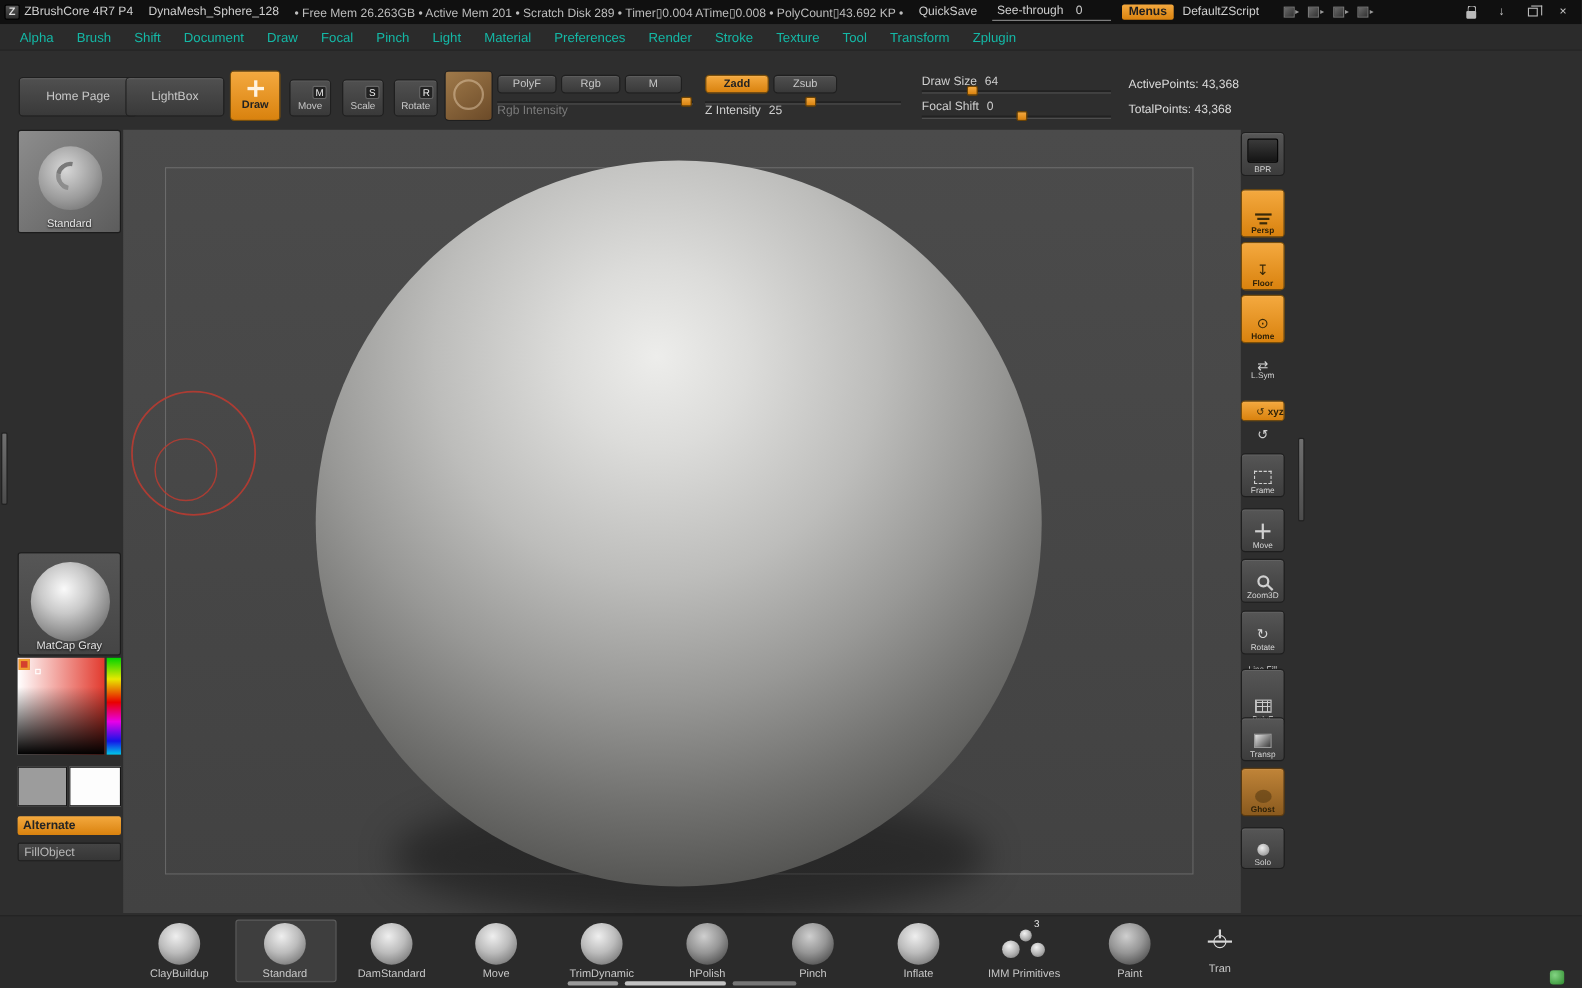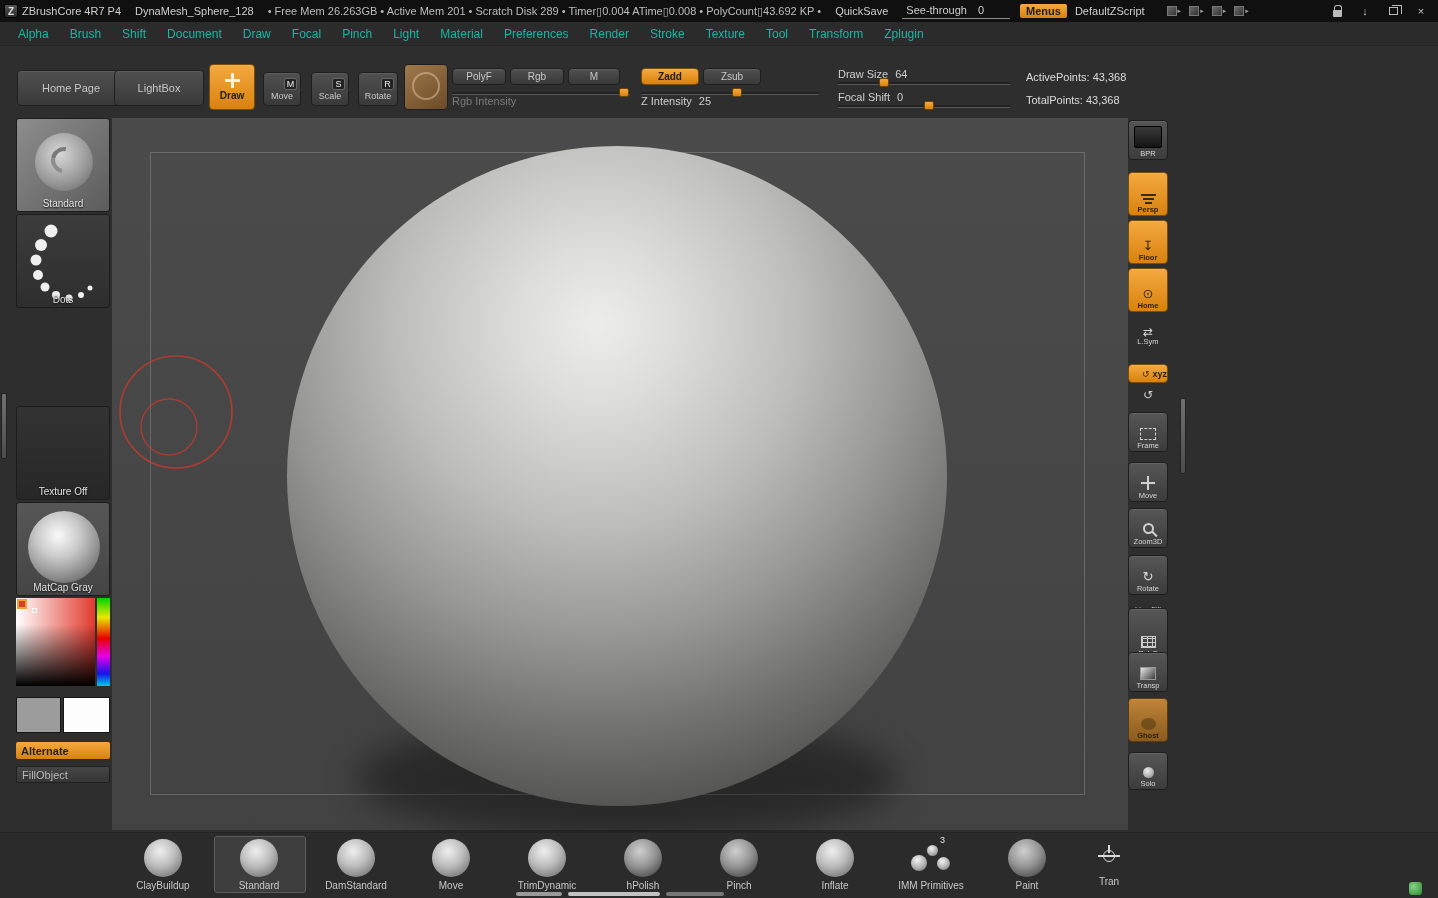--- a/index.html
+++ b/index.html
@@ -242,41 +242,22 @@
   <div class="points-text" style="left:1026px;top:48px">TotalPoints: 43,368</div>
 </div>
 
 <div id="left-panel">
   <div class="thumb thumb-brush" style="top:2px;height:94px">
     <span class="swirl"></span>
     <span class="swirl-curl"></span>
     <span class="tlabel">Standard</span>
   </div>
 
-  <div class="thumb thumb-stroke" style="top:98px;height:94px">
-    <svg width="94" height="94">
-      <g fill="#efefef">
-        <circle cx="34" cy="16" r="6.5"></circle>
-          <circle cx="24" cy="30" r="6"></circle>
-          <circle cx="19" cy="45" r="5.5"></circle>
-        <circle cx="21" cy="60" r="5"></circle>
-          <circle cx="28" cy="72" r="4.5"></circle>
-          <circle cx="39" cy="80" r="4"></circle>
-        <circle cx="52" cy="83" r="3.5"></circle>
-          <circle cx="64" cy="80" r="3"></circle>
-          <circle cx="73" cy="73" r="2.5"></circle>
-      </g>
-    </svg>
-    <span class="tlabel">Dots</span>
-  </div>
-
-
-  <div class="thumb thumb-dark" style="top:290px;height:94px">
-    <span class="tlabel">Texture Off</span>
-  </div>
+
+
 
   <div class="thumb thumb-matcap" style="top:386px;height:94px">
     <span class="matcap-sphere"></span>
     <span class="tlabel">MatCap Gray</span>
   </div>
 
   <div class="sat-square" style="left:16px;top:482px;width:79px;height:88px"></div>
   <div class="hue-strip" style="left:97px;top:482px;width:13px;height:88px"></div>
   <span class="picker-current" style="left:17px;top:483px"></span>
   <span class="picker-marker" style="left:32px;top:492px"></span>

